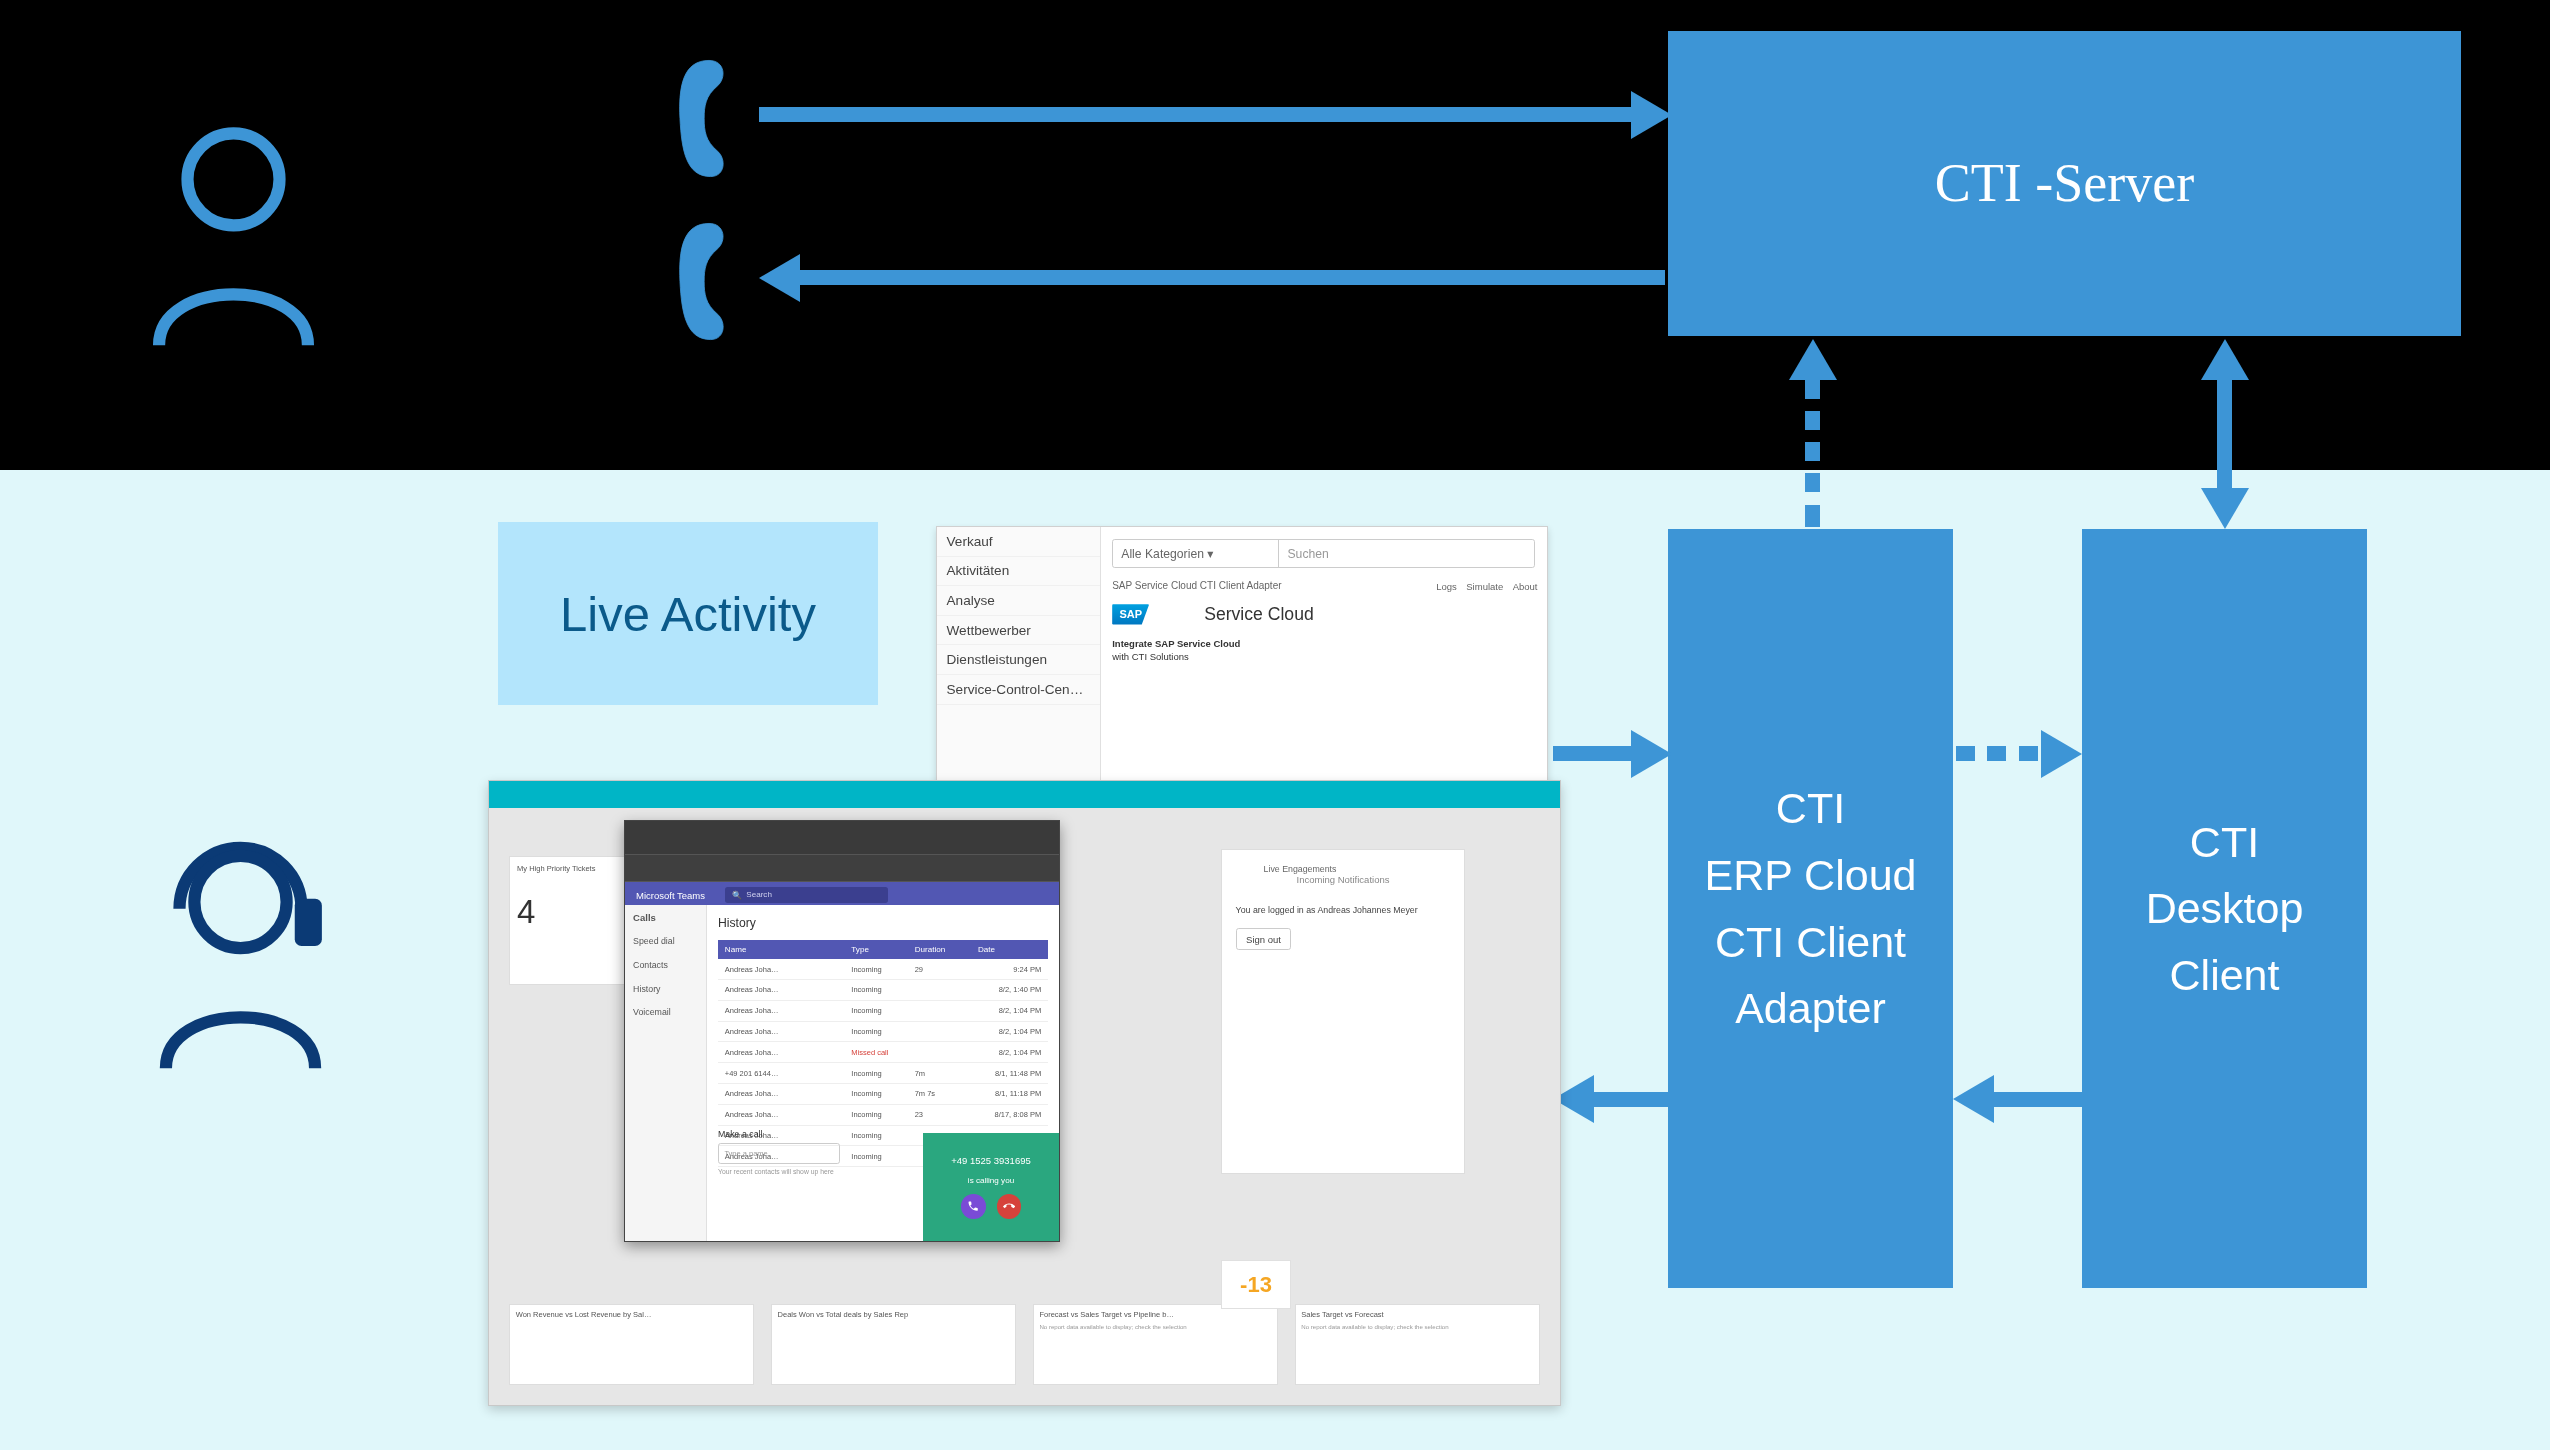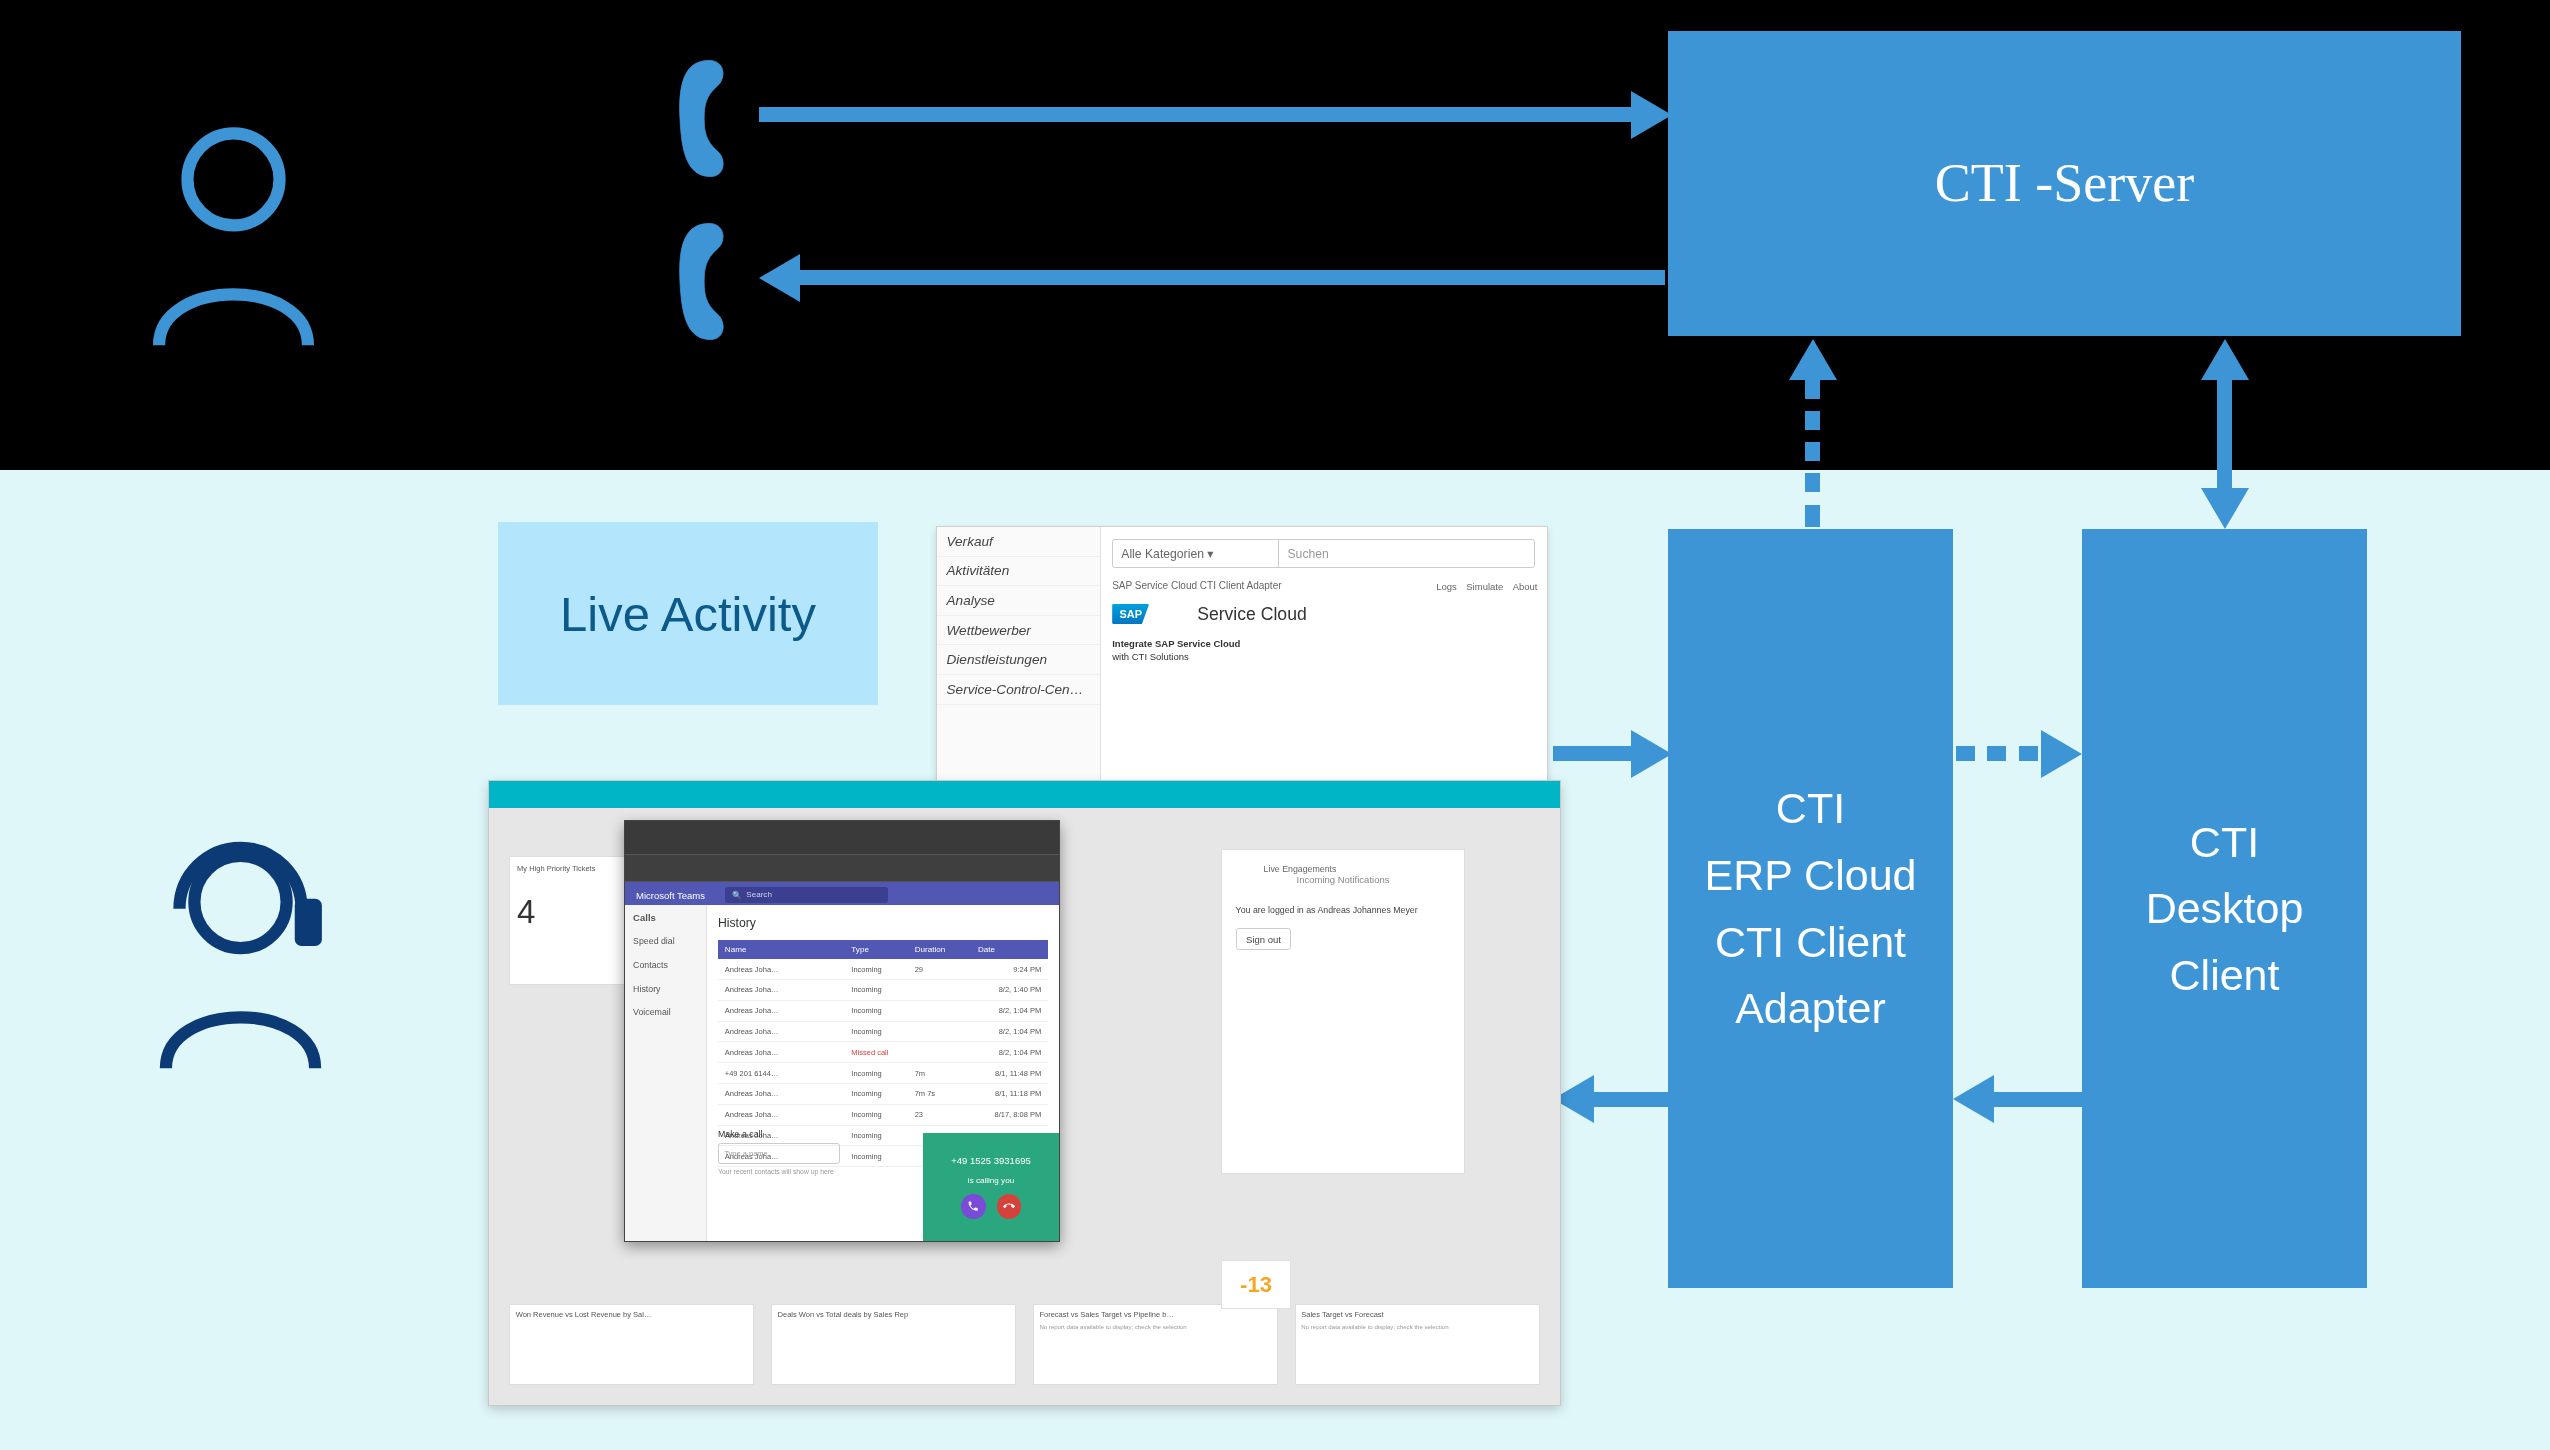--- a/index.html
+++ b/index.html
@@ -31,27 +31,27 @@
   .v-line{position:absolute;background:#3d95d6;width:15px;}
   .arrow-head-u{position:absolute;width:0;height:0;border-left:24px solid transparent;border-right:24px solid transparent;border-bottom:41px solid #3d95d6;}
   .arrow-head-d{position:absolute;width:0;height:0;border-left:24px solid transparent;border-right:24px solid transparent;border-top:41px solid #3d95d6;}
 
   
   .dash{position:absolute;width:15px;background:#3d95d6;}
 
   
   .shot-a{left:936px;top:526px;width:610px;height:271px;background:#fff;border:0.7px solid #d0d0d0;box-shadow:0 2.7px 6.8px rgba(0,0,0,.15);}
   .shot-a .sidebar{position:absolute;left:0;top:0;width:163px;height:100%;background:#fafafa;border-right:0.7px solid #e0e0e0;font-size:13.6px;color:#444;}
-  .shot-a .sidebar div{padding:6.8px 9.5px;border-bottom:0.7px solid #f0f0f0;font-style:italic;}
+  .shot-a .sidebar div{padding:6.8px 9.5px;border-bottom:0.7px solid #f0f0f0;}
   .shot-a .main{position:absolute;left:163px;top:0;right:0;height:100%;}
   .shot-a .searchbar{margin:12.2px;height:27px;border:0.7px solid #ccc;border-radius:2.7px;display:flex;}
   .shot-a .searchbar .cat{flex:0 0 149px;border-right:0.7px solid #ccc;display:flex;align-items:center;padding:0 8.1px;font-size:12.2px;color:#666;}
   .shot-a .searchbar .srch{flex:1;display:flex;align-items:center;padding:0 8.1px;font-size:12.2px;color:#999;}
   .shot-a .panel-title{margin:6.8px 12.2px 0;font-size:10px;color:#666;}
-  .shot-a .sap-row{display:flex;align-items:center;gap:7px;margin:12.2px;}
+  .shot-a .sap-row{display:flex;align-items:flex-end;gap:14px;margin:12.2px;}
   .shot-a .sap-badge{width:37px;height:20.3px;background:linear-gradient(180deg,#00a1e0,#0076c0);color:#fff;font-weight:bold;font-size:11px;display:flex;align-items:center;justify-content:center;border-radius:1.4px;clip-path:polygon(0 0,100% 0,80% 100%,0 100%);}
   .shot-a .svc{font-size:17.6px;color:#333;margin-left:41px;}
   .shot-a .integrate{margin:6.8px 12.2px;font-size:9.5px;color:#333;line-height:1.4;}
   .shot-a .panel-controls{position:absolute;right:9.5px;top:54px;font-size:9.5px;color:#666;}
   .shot-a .panel-controls span{margin-left:6.8px;}
 
   .shot-b{left:488px;top:780px;width:1071px;height:624px;background:#e6e6e6;border:0.7px solid #c8c8c8;box-shadow:0 4.1px 11px rgba(0,0,0,.2);}
   .shot-b .topbar{position:absolute;left:0;top:0;right:0;height:27px;background:#00b5c6;}
   .shot-b .tiles{position:absolute;left:20.3px;top:75px;display:flex;gap:17px;flex-wrap:wrap;width:312px;}
   .shot-b .tile{width:136px;height:129px;background:#fff;border:0.7px solid #ddd;font-size:8.1px;color:#555;padding:6.8px;box-sizing:border-box;}

